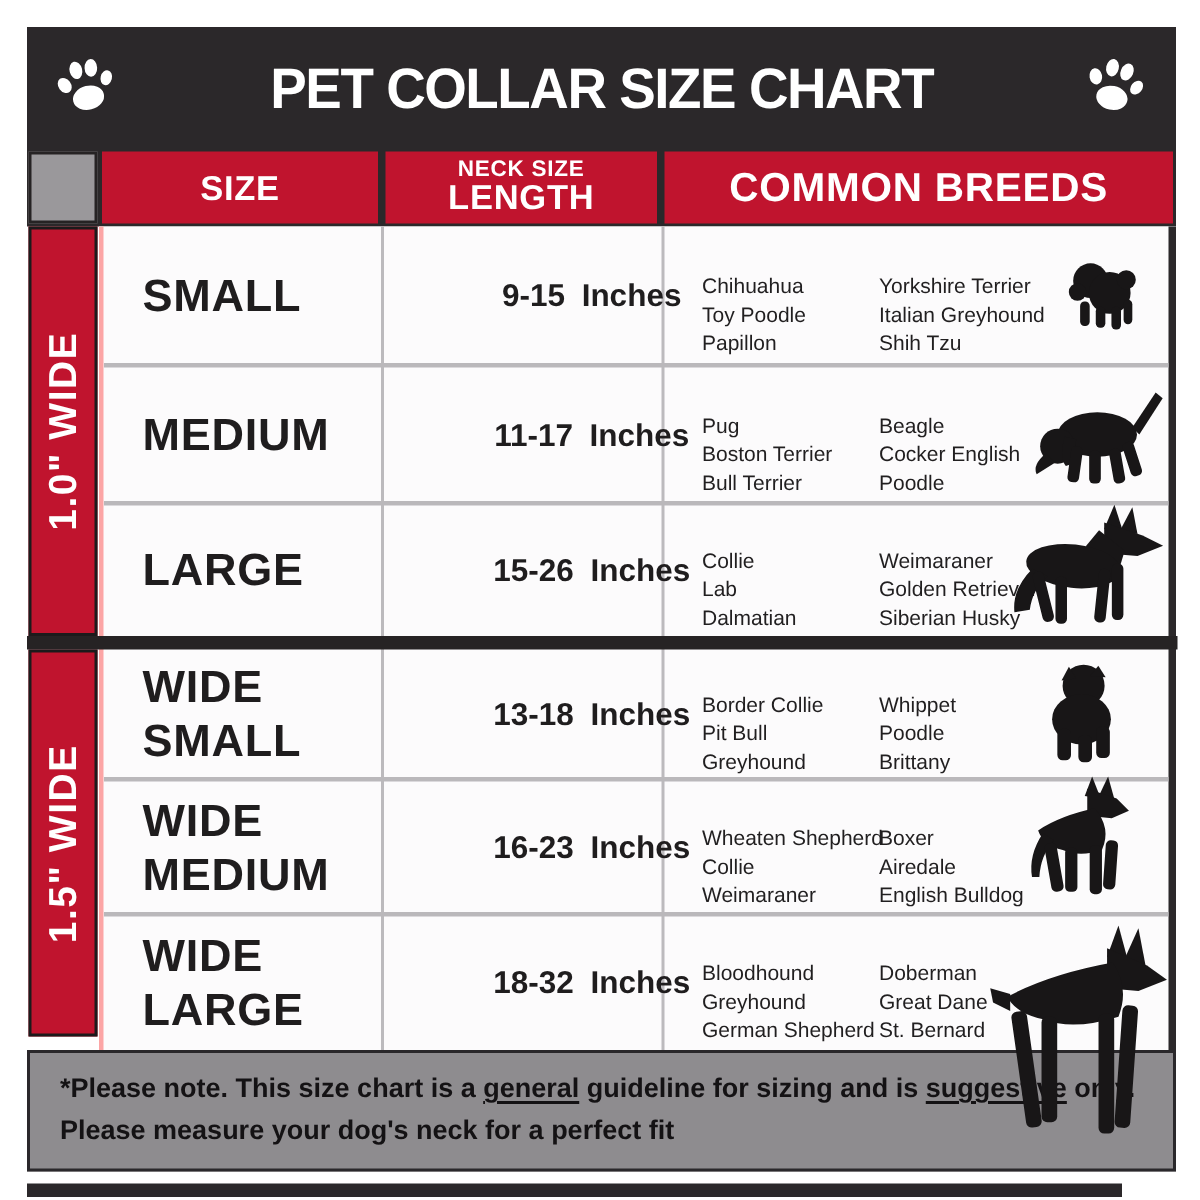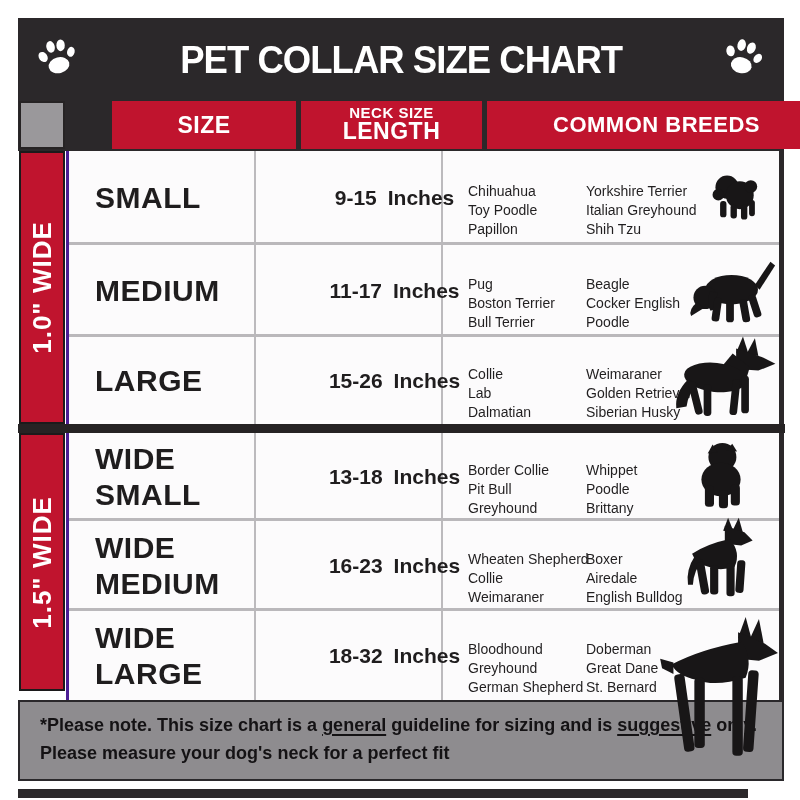--- a/index.html
+++ b/index.html
@@ -13,41 +13,41 @@
   .page-title{color:#ffffff;font-weight:bold;font-size:38px;letter-spacing:-1px;
               transform:scaleX(.96);white-space:nowrap;}
   .paw{position:absolute;top:36px;width:42px;height:42px;}
   .paw.left{left:36px;transform:rotate(-14deg);}
   .paw.right{right:36px;transform:rotate(12deg);}
   .paw svg{width:100%;height:100%;fill:#ffffff;}
 
   
   .hdr-cell{position:absolute;top:101px;height:48px;background:#c0142e;color:#ffffff;
             display:flex;flex-direction:column;align-items:center;justify-content:center;
-            font-weight:bold;margin-left:44px;}
+            font-weight:bold;}
   .hdr-size{left:68px;width:184px;font-size:23px;letter-spacing:.5px;}
   .hdr-length{left:257px;width:181px;}
-  .hdr-breeds{left:443px;width:339px;font-size:22px;letter-spacing:.5px;}
+  .hdr-breeds{left:443px;width:339px;font-size:27px;letter-spacing:.5px;}
   .hdr-sub{font-size:15px;letter-spacing:.5px;line-height:12px;}
   .hdr-main{font-size:23px;line-height:24px;letter-spacing:.5px;}
   .gray-square{position:absolute;left:19px;top:101px;width:46px;height:48px;
                background:#9a989b;border:2px solid #262324;box-sizing:border-box;}
 
   
   .rail-bar{position:absolute;left:19px;width:46px;background:#c0142e;
             border:2px solid #1c1a1b;box-sizing:border-box;
             display:flex;align-items:center;justify-content:center;}
   .rail-1{top:151px;height:273px;}
   .rail-2{top:433px;height:258px;}
   .rail-label{color:#ffffff;font-weight:bold;font-size:26px;letter-spacing:1px;
               transform:rotate(-90deg);white-space:nowrap;}
 
   
   .tbody{position:absolute;left:66px;top:151px;width:718px;height:569px;background:#fcfbfc;
-         border-left:3px solid #4c1d95;border-right:5px solid #2b282a;box-sizing:border-box;
+         border-left:3px solid #fca5a5;border-right:5px solid #2b282a;box-sizing:border-box;
          display:flex;flex-direction:column;}
   .row{position:relative;width:100%;}
   .row.sep{box-shadow:inset 0 -3px #bab8bb;}
   .r1{height:94px;} .r2{height:92px;} .r3{height:87px;}
   .rgap{height:9px;} .r4{height:88px;} .r5{height:90px;} .r6{height:89px;}
   .vline{position:absolute;top:0;width:2px;height:549px;background:#bcbabd;}
   .vline.a{left:185px;} .vline.b{left:372px;}
 
   .size-cell{position:absolute;left:0;top:0;bottom:0;width:187px;
              display:flex;flex-direction:column;justify-content:center;

